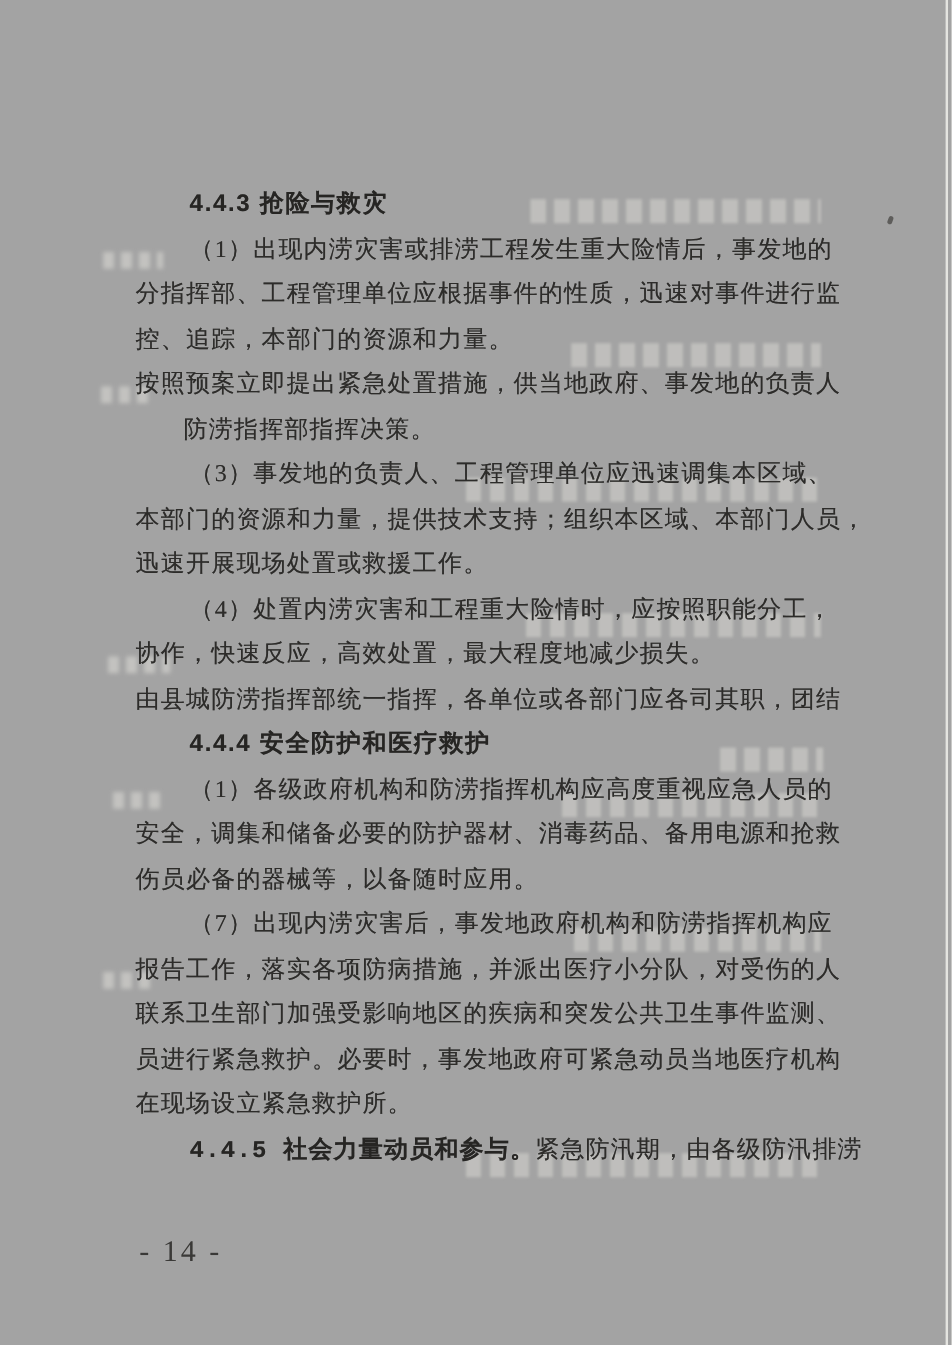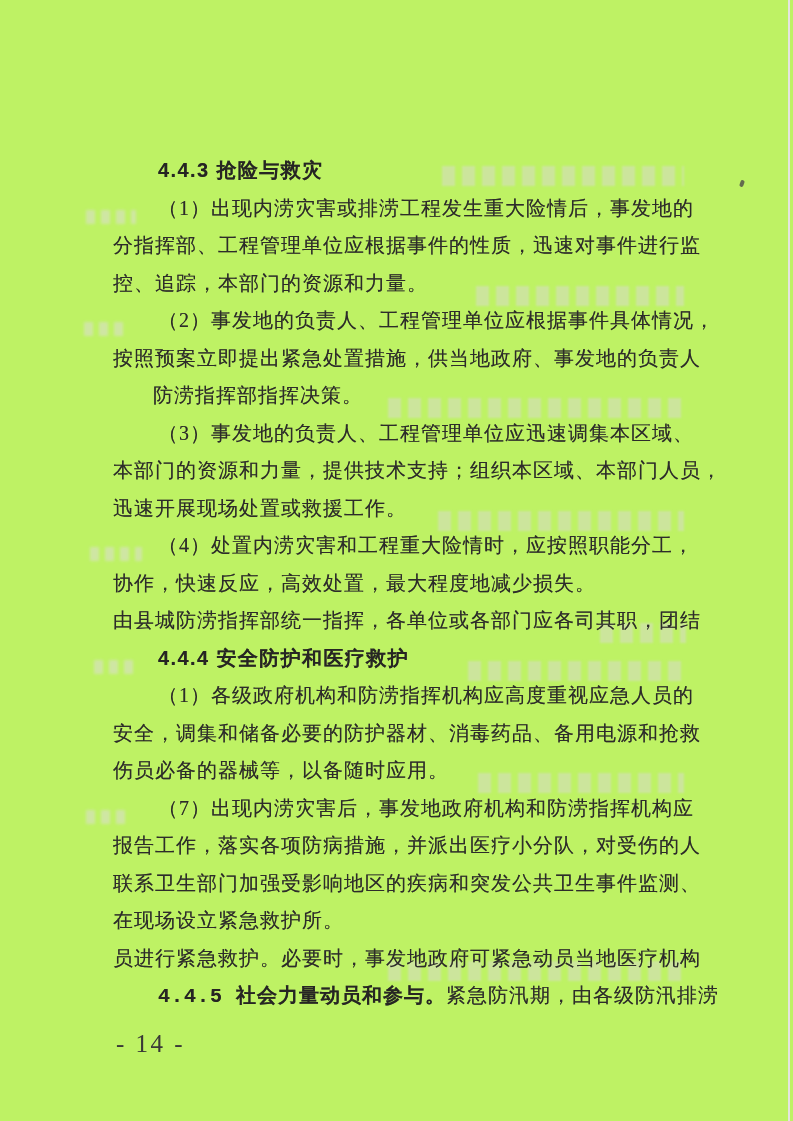--- a/index.html
+++ b/index.html
@@ -5,21 +5,21 @@
   html, body {
     margin: 0;
     padding: 0;
     background: #e9e9e7;
   }
   .page {
     position: relative;
     width: 793px;
     height: 1121px;
     margin: 0 auto;
-    background: #bef264;
+    background: #a3a3a3;
     overflow: hidden;
     font-family: "Liberation Serif", serif;
     color: #2d2c2a;
   }
   
   .page-edge {
     position: absolute;
     right: 3px; top: 0;
     width: 2px; height: 100%;
     background: #e4e4e0;
@@ -110,38 +110,37 @@
   <div class="smudge" style="left:90px;  top:547px; width:52px; height:14px;"></div>
   <div class="smudge" style="left:94px;  top:660px; width:40px; height:14px;"></div>
   <div class="smudge" style="left:86px;  top:810px; width:44px; height:14px;"></div>
   <div class="speck" style="left:740px; top:180px;"></div>
 
   <div class="textblock">
     <div class="line heading">4.4.3 抢险与救灾</div>
     <div class="line first">（1）出现内涝灾害或排涝工程发生重大险情后，事发地的</div>
     <div class="line cont">分指挥部、工程管理单位应根据事件的性质，迅速对事件进行监</div>
     <div class="line cont">控、追踪，本部门的资源和力量。</div>
-    <div class="line first">（2）事发地的负责人、工程管理单位应根据事件具体情况，</div>
     <div class="line cont">按照预案立即提出紧急处置措施，供当地政府、事发地的负责人</div>
     <div class="line cont-ind">防涝指挥部指挥决策。</div>
     <div class="line first">（3）事发地的负责人、工程管理单位应迅速调集本区域、</div>
     <div class="line cont">本部门的资源和力量，提供技术支持；组织本区域、本部门人员，</div>
     <div class="line cont">迅速开展现场处置或救援工作。</div>
     <div class="line first">（4）处置内涝灾害和工程重大险情时，应按照职能分工，</div>
     <div class="line cont">协作，快速反应，高效处置，最大程度地减少损失。</div>
     <div class="line cont">由县城防涝指挥部统一指挥，各单位或各部门应各司其职，团结</div>
     <div class="line heading">4.4.4 安全防护和医疗救护</div>
     <div class="line first">（1）各级政府机构和防涝指挥机构应高度重视应急人员的</div>
     <div class="line cont">安全，调集和储备必要的防护器材、消毒药品、备用电源和抢救</div>
     <div class="line cont">伤员必备的器械等，以备随时应用。</div>
     <div class="line first">（7）出现内涝灾害后，事发地政府机构和防涝指挥机构应</div>
     <div class="line cont">报告工作，落实各项防病措施，并派出医疗小分队，对受伤的人</div>
     <div class="line cont">联系卫生部门加强受影响地区的疾病和突发公共卫生事件监测、</div>
+    <div class="line cont">员进行紧急救护。必要时，事发地政府可紧急动员当地医疗机构</div>
     <div class="line cont">在现场设立紧急救护所。</div>
-    <div class="line cont">员进行紧急救护。必要时，事发地政府可紧急动员当地医疗机构</div>
     <div class="line first">
       <span class="head-seg">4.4.5 社会力量动员和参与。</span><span>紧急防汛期，由各级防汛排涝</span>
     </div>
   </div>
 
   <div class="footer">- 14 -</div>
 
 </div>
 
 </body></html>

